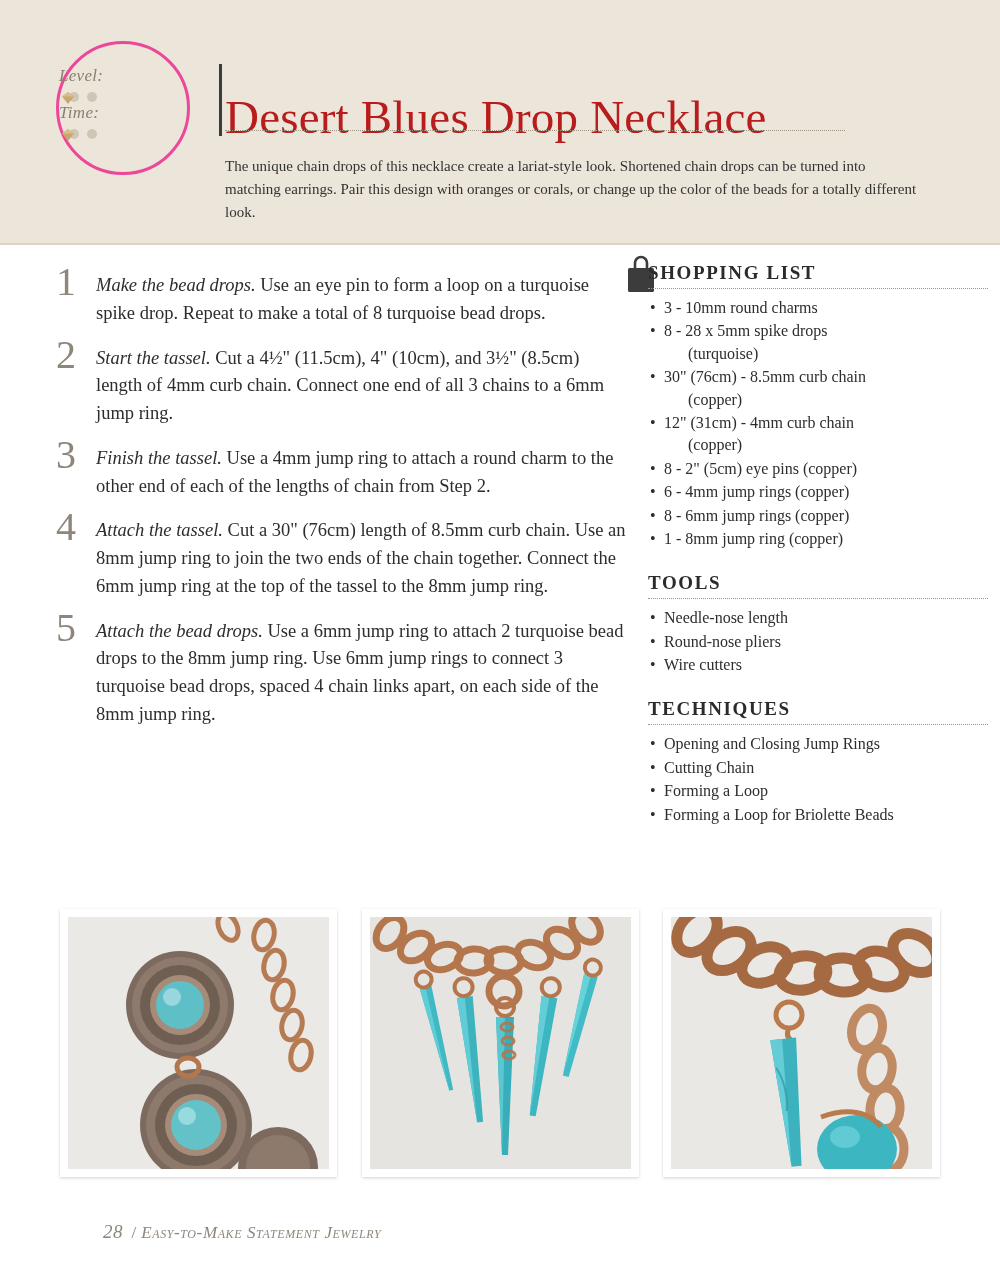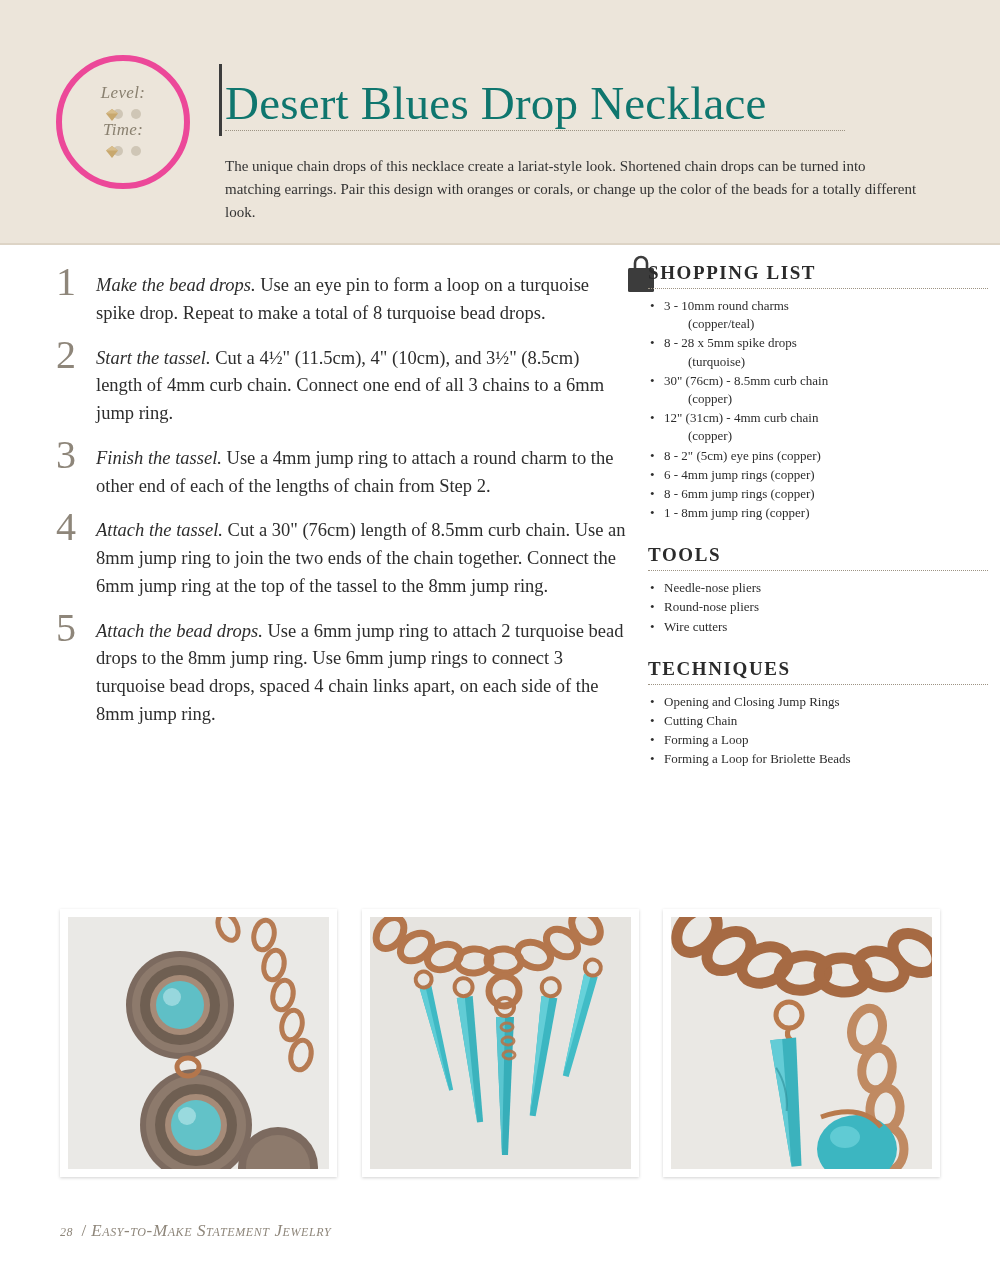--- a/index.html
+++ b/index.html
@@ -23,25 +23,25 @@
   }
   .header-band:after{
     content:"";
     position:absolute; left:0; bottom:0; width:100%; height:2px;
     background:#ddd4c6;
   }
 
   
   .badge {
     position: absolute;
-    left: 56px; top: 55px;
+    left: 56px; top: 41px;
     width: 134px; height: 134px;
     border-radius: 50%;
-    border: 6px solid #ec4899;
-    text-align: center;
+    border: 3px solid #ec4899;
+    text-align: left;
     color: #7d7565;
   }
   .badge-label {
     font-family: "Liberation Serif", serif;
     font-style: italic;
     font-size: 17px;
     color: #8a8170;
     letter-spacing: .3px;
   }
   .badge-row1 { margin-top: 22px; }
@@ -60,26 +60,26 @@
     width: 0; height: 0;
     margin: 0 2px 0 2px;
     vertical-align: middle;
     position: relative;
   }
   .gem svg { display:block; margin-top:-6px; }
 
   
   .title {
     position: absolute;
-    left: 225px; top: 48px;
+    left: 225px; top: 62px;
     width: 720px;
     font-size: 47px;
     font-weight: normal;
     letter-spacing: .2px;
-    color: #0f766e;
+    color: #b91c1c;
     line-height: 1.05;
   }
   .title-rule {
     position: absolute;
     left: 225px; top: 130px;
     width: 620px;
     border-bottom: 1px dotted #9d9484;
     height: 0;
   }
   .title-rule.left-bar{
@@ -150,21 +150,21 @@
     left: 0; bottom: 0; width: 100%;
     border-bottom: 1px dotted #9d9484;
   }
   .side-head.shopping { padding-left: 0; }
   .side-list {
     list-style: none;
     margin: 0 0 22px 0;
     padding: 0;
   }
   .side-list li {
-    font-size: 13px;
+    font-size: 16px;
     line-height: 1.4;
     color: #2d2d2d;
     padding-left: 16px;
     position: relative;
     margin-bottom: 1px;
   }
   .side-list li:before {
     content: "\2022";
     position: absolute;
     left: 2px; top: 0;
@@ -204,22 +204,23 @@
   
   .footer {
     position: absolute;
     left: 60px; top: 1221px;
     font-size: 17px;
     color: #8e867a;
     letter-spacing: .4px;
   }
   .footer .pg {
     font-style: italic;
-    font-size: 12px;
+    font-size: 19px;
     margin-right: 4px;
+    margin-left: 43px;
   }
   .footer .bk {
     font-variant: small-caps;
     letter-spacing: .6px;
     font-style: italic;
   }
 </style>
 </head>
 <body>
 
@@ -292,33 +293,33 @@
   <svg width="30" height="38" viewBox="0 0 30 38">
     <path d="M9 13 V8 a6 6 0 0 1 12 0 v5" fill="none" stroke="#3c3c3c" stroke-width="2.6"></path>
     <rect x="2" y="13" width="26" height="24" rx="1.5" fill="#3c3c3c"></rect>
   </svg>
 </div>
 
 <div class="side">
 
   <div class="side-head shopping">SHOPPING LIST</div>
   <ul class="side-list">
-    <li><span>3 - 10mm round charms</span><span class="sub">(copper/teal)</span></li>
+    <li><span>3 - 10mm round charms</span></li>
     <li><span>8 - 28 x 5mm spike drops</span><span class="sub">(turquoise)</span></li>
     <li><span>30" (76cm) - 8.5mm curb chain</span><span class="sub">(copper)</span></li>
     <li><span>12" (31cm) - 4mm curb chain</span><span class="sub">(copper)</span></li>
     <li><span>8 - 2" (5cm) eye pins (copper)</span></li>
     <li><span>6 - 4mm jump rings (copper)</span></li>
     <li><span>8 - 6mm jump rings (copper)</span></li>
     <li><span>1 - 8mm jump ring (copper)</span></li>
   </ul>
 
   <div class="side-head">TOOLS</div>
   <ul class="side-list">
-    <li>Needle-nose pliers</li>
+    <li>Needle-nose length</li>
     <li>Round-nose pliers</li>
     <li>Wire cutters</li>
   </ul>
 
   <div class="side-head">TECHNIQUES</div>
   <ul class="side-list">
     <li>Opening and Closing Jump Rings</li>
     <li>Cutting Chain</li>
     <li>Forming a Loop</li>
     <li>Forming a Loop for Briolette Beads</li>

